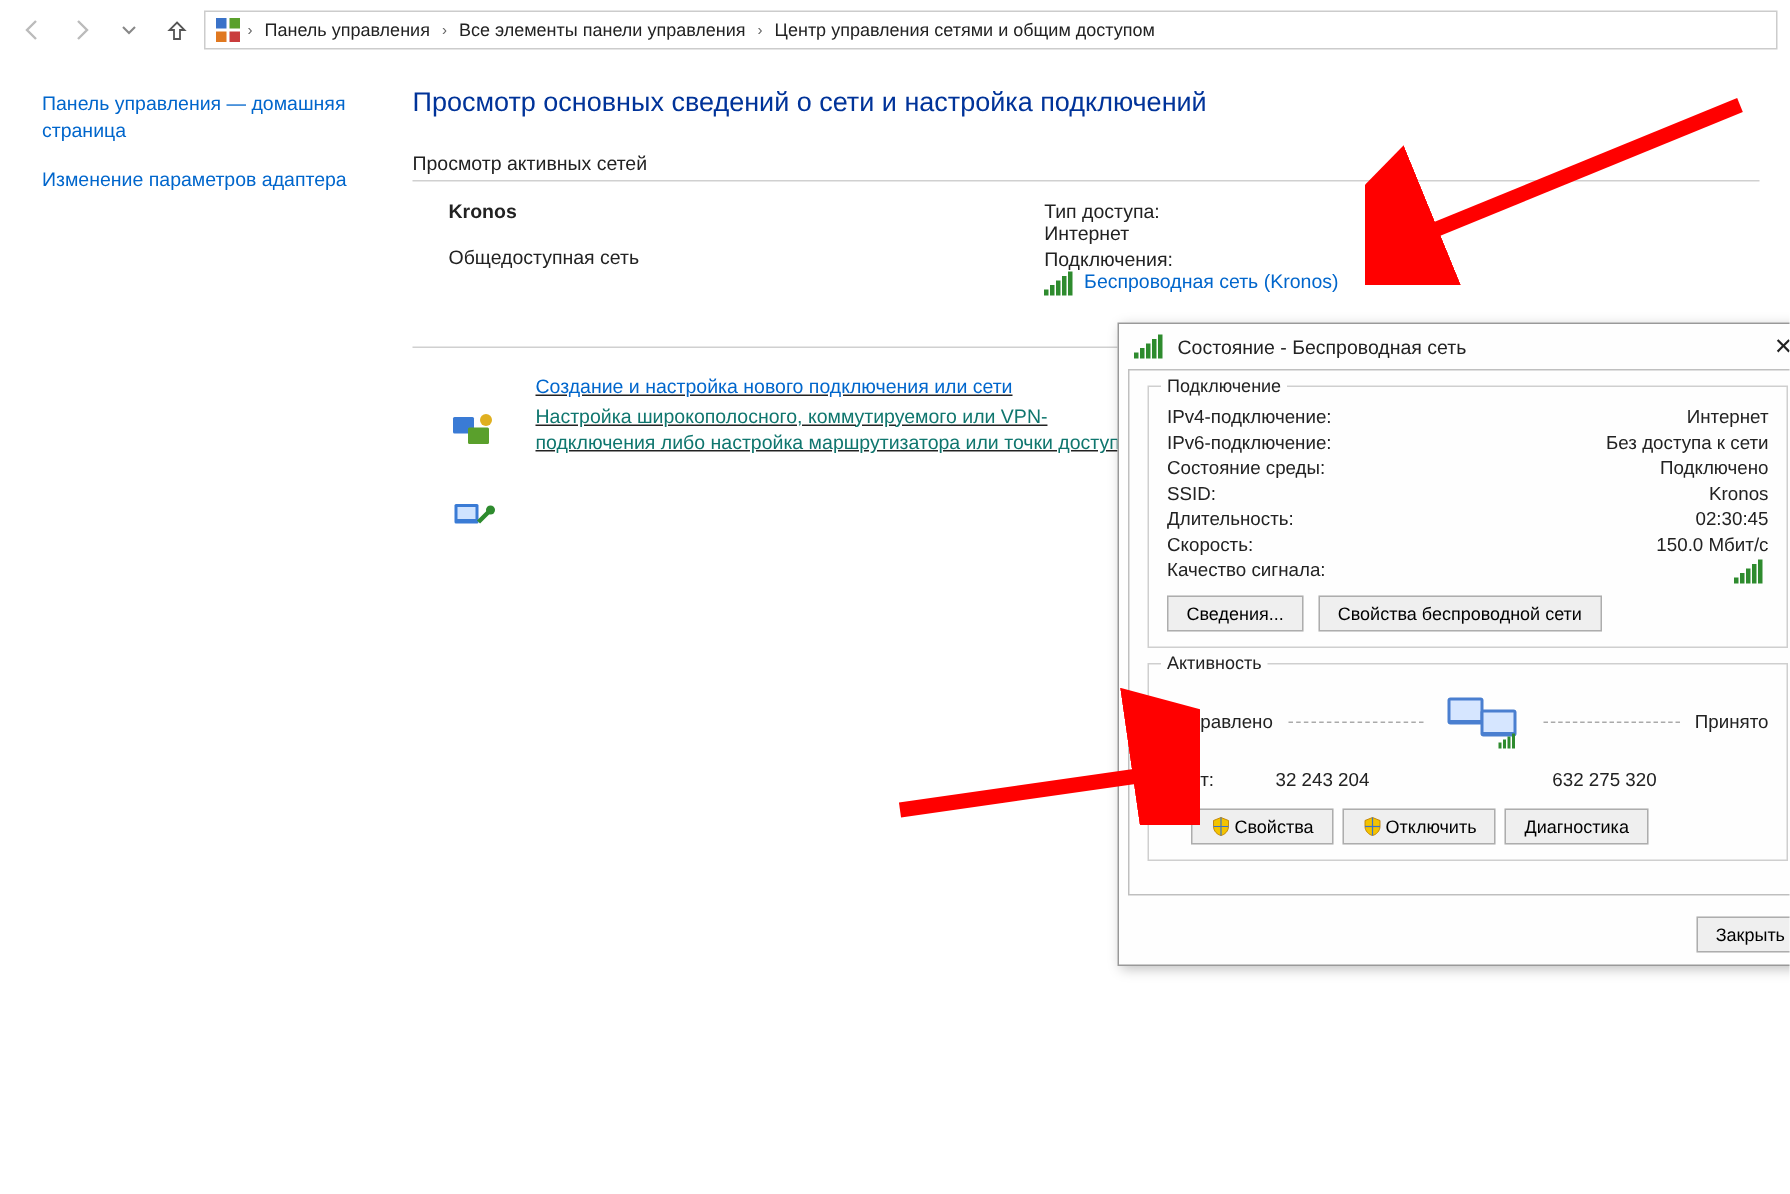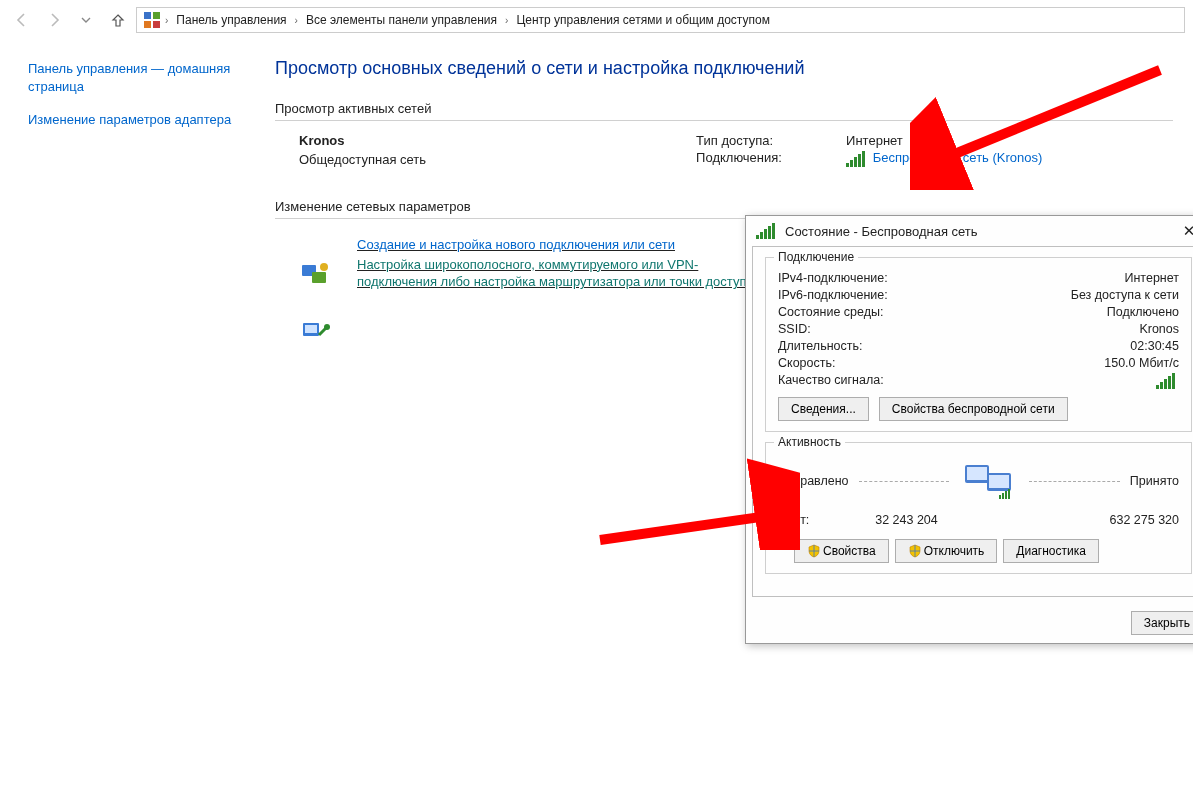--- a/index.html
+++ b/index.html
@@ -81,23 +81,23 @@
     border: none;
     border-top: 1px solid #d0d0d0;
     margin: 2px 0 12px 0;
   }
   .net-block {
     display: flex;
     padding-left: 24px;
     gap: 30px;
   }
   .net-name { font-weight: bold; font-size: 13px; }
-  .net-kind { font-size: 13px; margin-top: 4px; text-align: center;}
+  .net-kind { font-size: 13px; margin-top: 16px; text-align: center;}
   .net-props { margin-left: 240px; }
-  .proprow { display:flex; font-size:13px; margin-bottom:2px;}
+  .proprow { display:flex; font-size:13px; margin-bottom:2px;flex-direction:column;}
   .proprow .k { width: 150px; }
   .signal {
     display:inline-flex; align-items:flex-end; gap:1px;
     vertical-align: middle; margin-right:4px;
   }
   .signal span { width:3px; background:#2e8b2e; }
   .signal .b1{height:4px}.signal .b2{height:7px}.signal .b3{height:10px}.signal .b4{height:13px}.signal .b5{height:16px}
   a.link { color:#0066cc; text-decoration:none; }
 
   .task {
@@ -162,21 +162,21 @@
     font-family:inherit;
     cursor:default;
   }
   .activity {
     display:flex; align-items:center; justify-content:space-between;
     margin: 6px 0 10px 0;
   }
   .activity .lbl { font-size:12.5px; }
   .divdash { flex:1; border-top:1px dashed #aaa; margin:0 10px; height:0;}
   .act-icon { width:60px; height:44px; position:relative; }
-  .bytesrow { display:flex; justify-content:space-between; font-size:12.5px; margin-top:4px;gap:41px;}
+  .bytesrow { display:flex; justify-content:flex-start; font-size:12.5px; margin-top:4px;gap:41px;}
   .btnrow2 { display:flex; gap:6px; margin-top:12px;margin-left:16px;}
   .shield { width:14px; height:14px; display:inline-block; vertical-align:-3px; margin-right:2px;}
   .footer { display:flex; justify-content:flex-end; padding:8px; }
 
   
   .arrow {
     position:absolute;
     pointer-events:none;
   }
 </style>
@@ -254,21 +254,20 @@
                 <span class="b4"></span>
                 <span class="b5"></span>
               </span>
             <a class="link" href="#">Беспроводная сеть (Kronos)</a>
           </span>
         </div>
       </div>
     </div>
 
     <div style="height:30px"></div>
-    <div class="section-head">Изменение сетевых параметров</div>
     <hr class="section-rule">
 
     <div class="task">
       <div class="task-icon">
         <svg width="32" height="32" viewBox="0 0 32 32">
           <rect x="3" y="6" width="14" height="11" rx="1" fill="#3a7bd5"></rect>
           <rect x="13" y="13" width="14" height="11" rx="1" fill="#5aa02c"></rect>
           <circle cx="25" cy="8" r="4" fill="#e0b020"></circle>
         </svg>
       </div>

